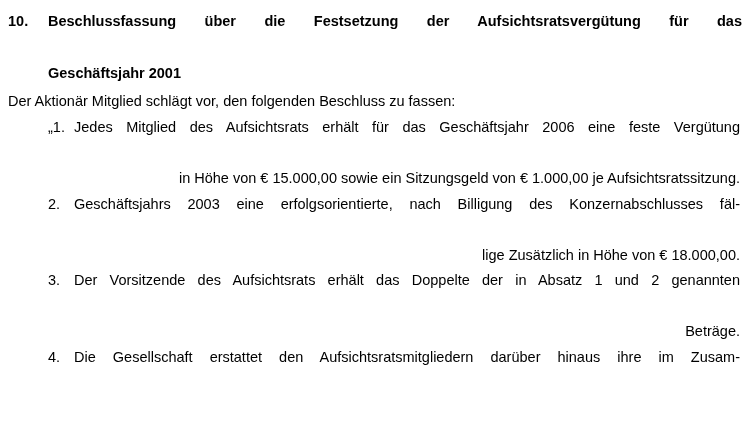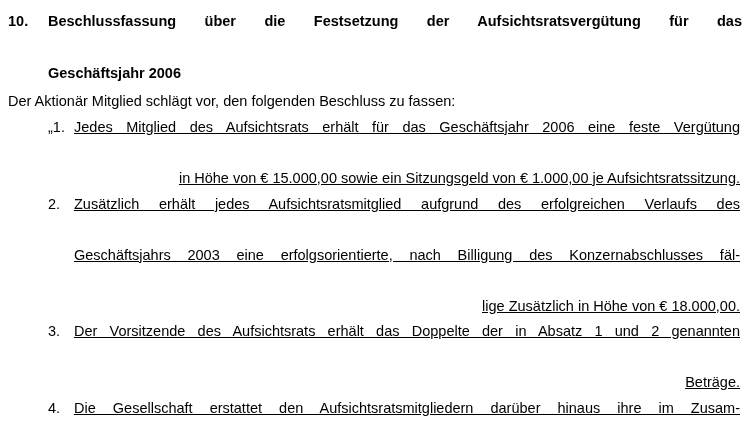--- a/index.html
+++ b/index.html
@@ -73,21 +73,20 @@
     width: 66px;
     padding-left: 40px;
     box-sizing: border-box;
     white-space: pre;
   }
   .li-body {
     flex: 1 1 auto;
     text-align: justify;
     text-justify: inter-word;
     padding-right: 2px;
-    text-decoration: underline;
   }
   .li-body > span.just {
     display: block;
     text-align: justify;
   }
   .li-body > span.just::after {
     content: "";
     display: inline-block;
     width: 100%;
   }
@@ -98,40 +97,39 @@
 </style>
 </head>
 <body>
 
 <div class="page">
 
   <div class="heading">
     <div class="heading-num">10.</div>
     <div class="heading-text">
       <span class="heading-line1">Beschlussfassung über die Festsetzung der Aufsichtsratsvergütung für das</span>
-      <span>Geschäftsjahr 2006</span>
+      <span>Geschäftsjahr 2001</span>
     </div>
   </div>
 
   <div class="intro">Der Aktionär Mitglied schlägt vor, den folgenden Beschluss zu fassen:</div>
 
   <div class="list">
 
     <div class="list-item">
       <div class="li-marker">„1.</div>
       <div class="li-body">
         <span class="just">Jedes Mitglied des Aufsichtsrats erhält für das Geschäftsjahr 2006 eine feste Vergütung</span>
         <span class="last">in Höhe von € 15.000,00 sowie ein Sitzungsgeld von € 1.000,00 je Aufsichtsratssitzung.</span>
       </div>
     </div>
 
     <div class="list-item">
       <div class="li-marker">2.</div>
       <div class="li-body">
-        <span class="just">Zusätzlich erhält jedes Aufsichtsratsmitglied aufgrund des erfolgreichen Verlaufs des</span>
         <span class="just">Geschäftsjahrs 2003 eine erfolgsorientierte, nach Billigung des Konzernabschlusses fäl-</span>
         <span class="last">lige Zusätzlich in Höhe von € 18.000,00.</span>
       </div>
     </div>
 
     <div class="list-item">
       <div class="li-marker">3.</div>
       <div class="li-body">
         <span class="just">Der Vorsitzende des Aufsichtsrats erhält das Doppelte der in Absatz 1 und 2 genannten</span>
         <span class="last">Beträge.</span>

